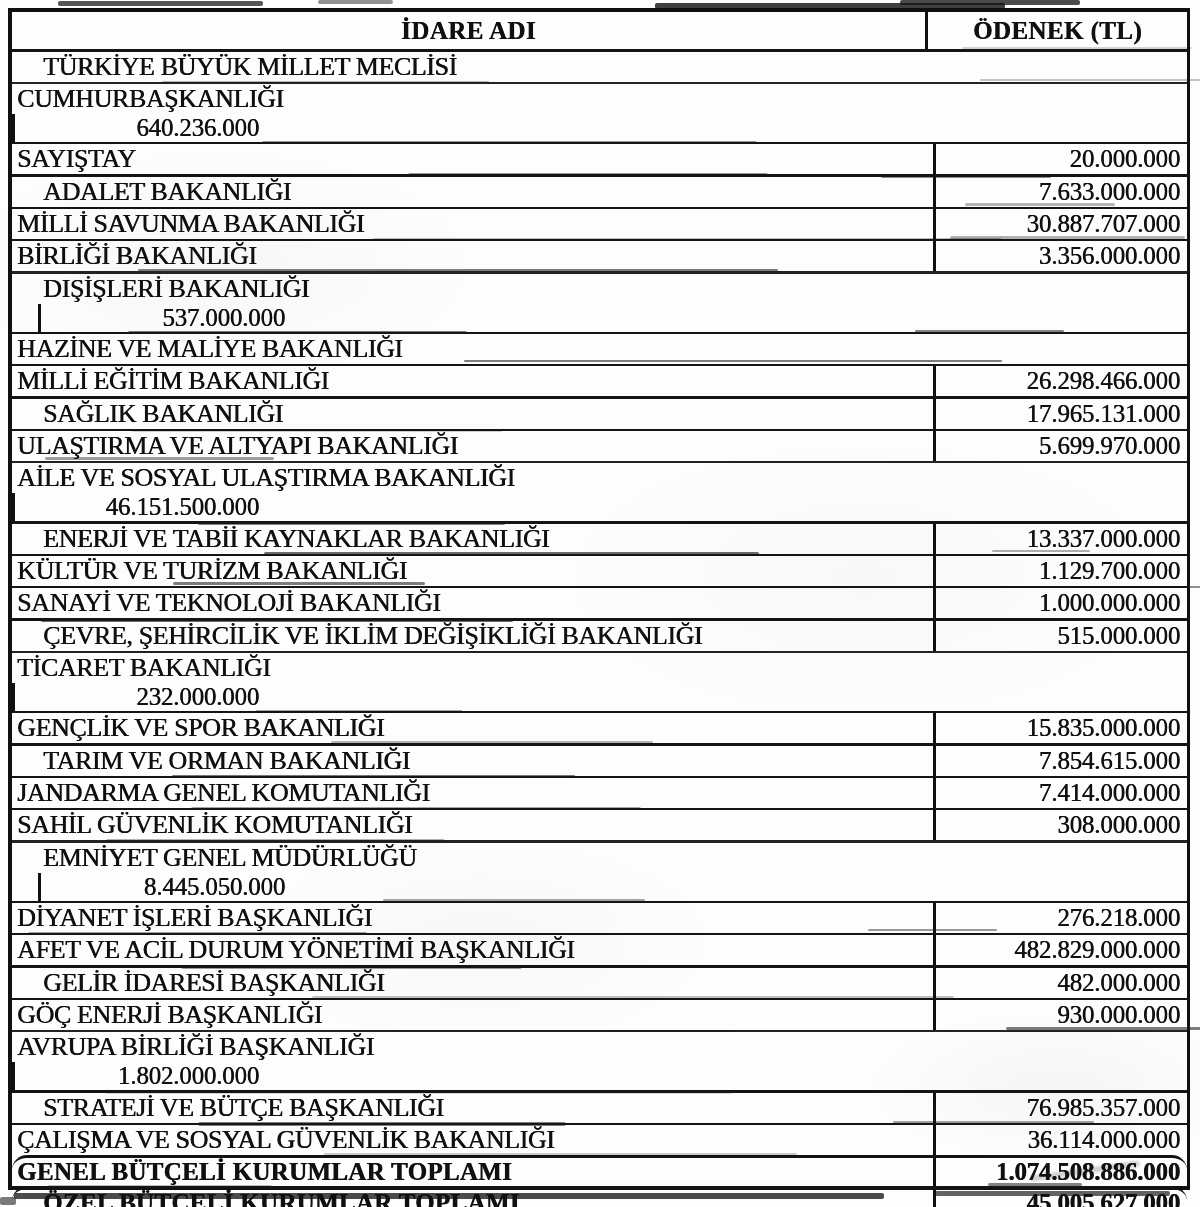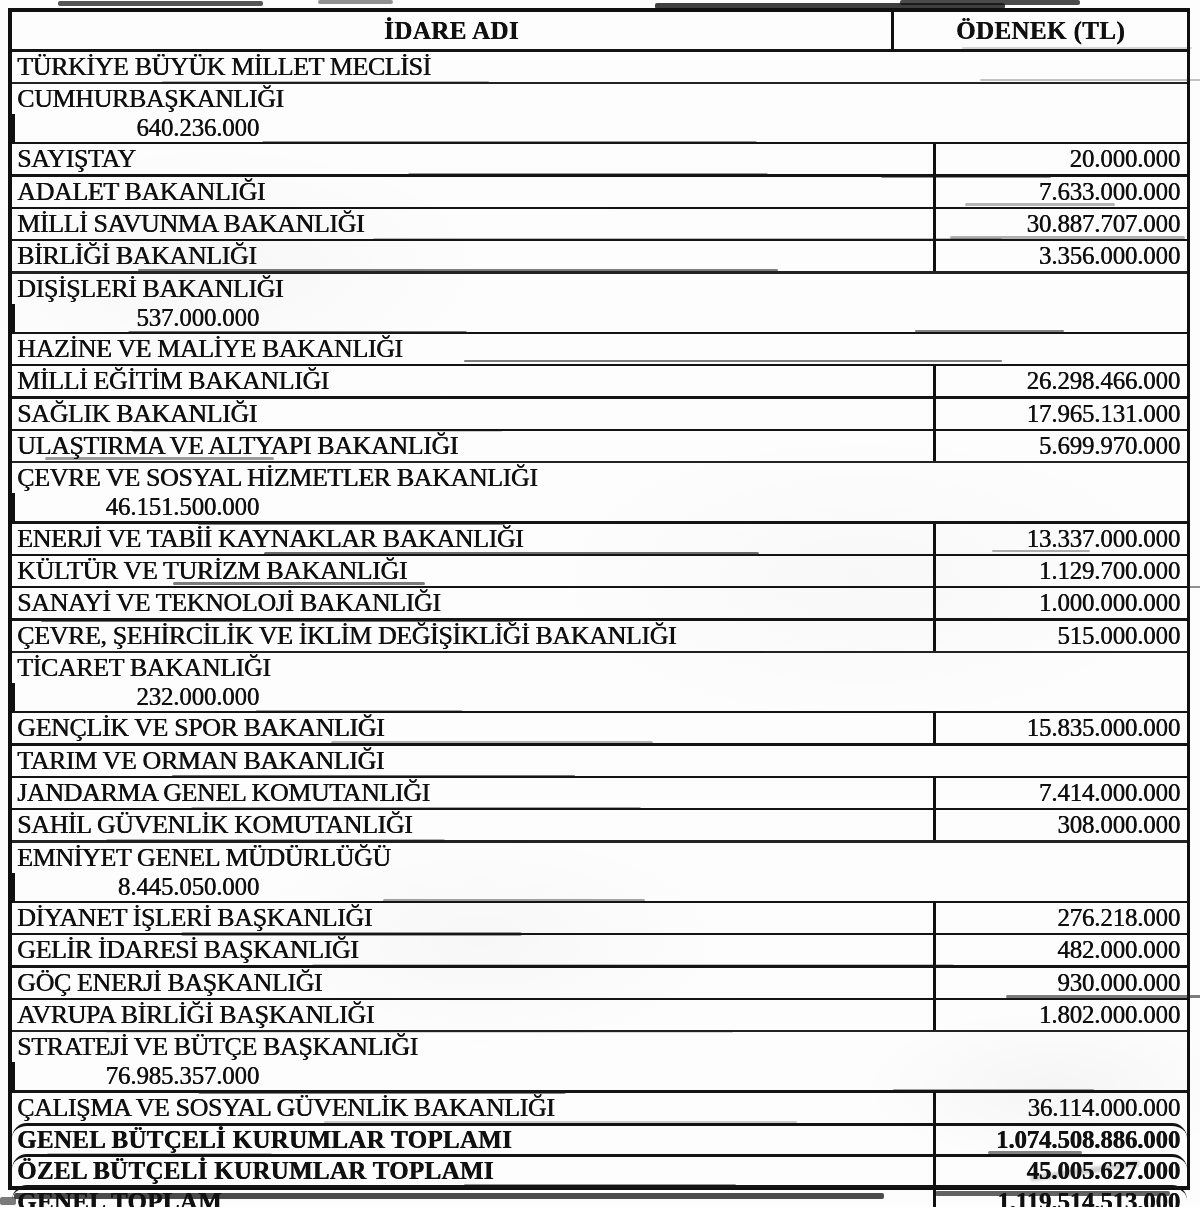--- a/index.html
+++ b/index.html
@@ -28,27 +28,27 @@
     display:flex;flex-direction:column;
   }
   .thead{display:flex;height:37px;flex:0 0 37px;position:relative;}
   .th{
     display:flex;align-items:center;justify-content:center;
     font-weight:700;font-size:25px;letter-spacing:.4px;
     white-space:nowrap;box-sizing:border-box;
     text-shadow:.4px 0 0 currentColor;
   }
   .th-left{flex:1;}
-  .th-right{width:296px;border-left:3px solid #101010;}
+  .th-right{width:262px;border-left:3px solid #101010;}
   .tbody{flex:1;display:flex;flex-direction:column;}
   .row{
     flex:1;display:flex;position:relative;
     border-top:2.5px solid #141414;
   }
-  .row:nth-child(3n+1){border-top-width:3px;}
+  .row:nth-child(3n+1){border-top-width:3px;padding-left:26px;}
   .row:nth-child(5n+2){border-top-color:#232323;flex-direction:column;}
   .row.total{border-top-width:3.5px;border-radius:15px;}
   .cell{display:flex;align-items:center;white-space:nowrap;box-sizing:border-box;}
   .label{
     flex:1;padding-left:5px;
     font-size:26px;letter-spacing:-.4px;
     text-shadow:.55px 0 0 currentColor;
   }
   .value{
     width:254px;border-left:3px solid #101010;
@@ -134,21 +134,21 @@
           <div class="cell label">SAĞLIK BAKANLIĞI</div>
           <div class="cell value">17.965.131.000</div>
           <div class="smudge" style="left: 16.0831%; width: 21.044%; top: -3.23753px; height: 3.32424px; opacity: 0.59; filter: blur(0.24px);"></div>
         </div>
         <div class="row">
           <div class="cell label">ULAŞTIRMA VE ALTYAPI BAKANLIĞI</div>
           <div class="cell value">5.699.970.000</div>
           <div class="smudge" style="left: 10.1996%; width: 31.5364%; top: -1.50551px; height: 2.43988px; opacity: 0.2; filter: blur(0.47px);"></div>
         </div>
         <div class="row">
-          <div class="cell label">ÇEVRE VE SOSYAL HİZMETLER BAKANLIĞI</div>
+          <div class="cell label">AİLE VE SOSYAL ULAŞTIRMA BAKANLIĞI</div>
           <div class="cell value">46.151.500.000</div>
           <div class="smudge" style="left: 2.83193%; width: 19.5067%; top: -5.88405px; height: 2.41204px; opacity: 0.42; filter: blur(0.25px);"></div>
         </div>
         <div class="row">
           <div class="cell label">ENERJİ VE TABİİ KAYNAKLAR BAKANLIĞI</div>
           <div class="cell value">13.337.000.000</div>
           <div class="smudge" style="left: 15.8336%; width: 26.0912%; top: -1.64435px; height: 2.58156px; opacity: 0.52; filter: blur(0.26px);"></div>
         </div>
         <div class="row">
           <div class="cell label">KÜLTÜR VE TURİZM BAKANLIĞI</div>
@@ -172,20 +172,21 @@
           <div class="cell value">232.000.000</div>
           <div class="smudge" style="left: 8.6392%; width: 55.4093%; top: -1.65577px; height: 1.5427px; opacity: 0.18; filter: blur(0.56px);"></div>
         </div>
         <div class="row">
           <div class="cell label">GENÇLİK VE SPOR BAKANLIĞI</div>
           <div class="cell value">15.835.000.000</div>
           <div class="smudge" style="left: 20.7408%; width: 17.5321%; top: -3.37669px; height: 1.77096px; opacity: 0.38; filter: blur(0.23px);"></div>
         </div>
         <div class="row">
           <div class="cell label">TARIM VE ORMAN BAKANLIĞI</div>
+          <div class="cell value">7.854.615.000</div>
           <div class="smudge" style="left: 27.1098%; width: 27.4674%; top: -4.95709px; height: 2.74891px; opacity: 0.32; filter: blur(0.76px);"></div>
         </div>
         <div class="row">
           <div class="cell label">JANDARMA GENEL KOMUTANLIĞI</div>
           <div class="cell value">7.414.000.000</div>
           <div class="smudge" style="left: 13.6294%; width: 34.2745%; top: -3.10835px; height: 2.57521px; opacity: 0.58; filter: blur(0.69px);"></div>
         </div>
         <div class="row">
           <div class="cell label">SAHİL GÜVENLİK KOMUTANLIĞI</div>
           <div class="cell value">308.000.000</div>
@@ -193,20 +194,26 @@
         </div>
         <div class="row">
           <div class="cell label">EMNİYET GENEL MÜDÜRLÜĞÜ</div>
           <div class="cell value">8.445.050.000</div>
           <div class="smudge" style="left: 7.98303%; width: 28.8939%; top: -3.55206px; height: 2.16467px; opacity: 0.32; filter: blur(0.57px);"></div>
         </div>
         <div class="row">
           <div class="cell label">DİYANET İŞLERİ BAŞKANLIĞI</div>
           <div class="cell value">276.218.000</div>
           <div class="smudge" style="left: 31.5464%; width: 22.3636%; top: -3.7062px; height: 2.39799px; opacity: 0.38; filter: blur(0.63px);"></div>
+        </div>
+        <div class="row">
+          <div class="cell label">AFET VE ACİL DURUM YÖNETİMİ BAŞKANLIĞI</div>
+          <div class="cell value">482.829.000.000</div>
+          <div class="smudge" style="left: 1.34375%; width: 28.8388%; top: -2.95521px; height: 3.15816px; opacity: 0.4; filter: blur(0.33px);"></div>
+          <div class="smudge" style="left: 72.8142%; width: 11.0301%; top: -5.60634px; height: 2.03059px; opacity: 0.43; filter: blur(0.53px);"></div>
         </div>
         <div class="row">
           <div class="cell label">GELİR İDARESİ BAŞKANLIĞI</div>
           <div class="cell value">482.000.000</div>
           <div class="smudge" style="left: 14.3414%; width: 29.0328%; top: -2.87081px; height: 3.67394px; opacity: 0.42; filter: blur(0.73px);"></div>
         </div>
         <div class="row">
           <div class="cell label">GÖÇ ENERJİ BAŞKANLIĞI</div>
           <div class="cell value">930.000.000</div>
           <div class="smudge" style="left: 25.5133%; width: 54.6511%; top: -3.70864px; height: 3.60002px; opacity: 0.26; filter: blur(0.62px);"></div>

